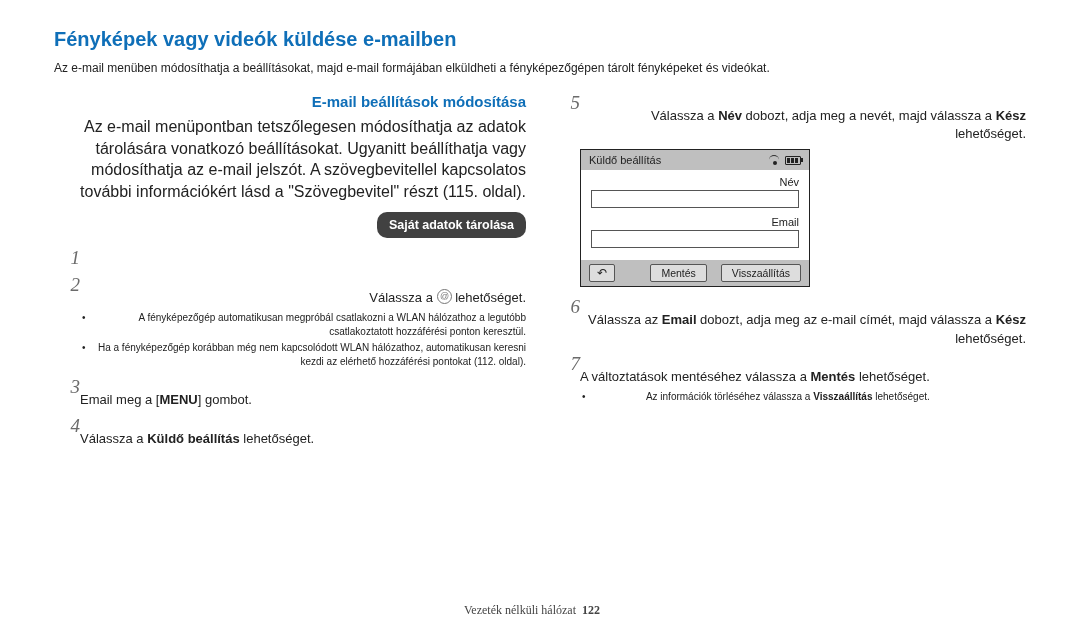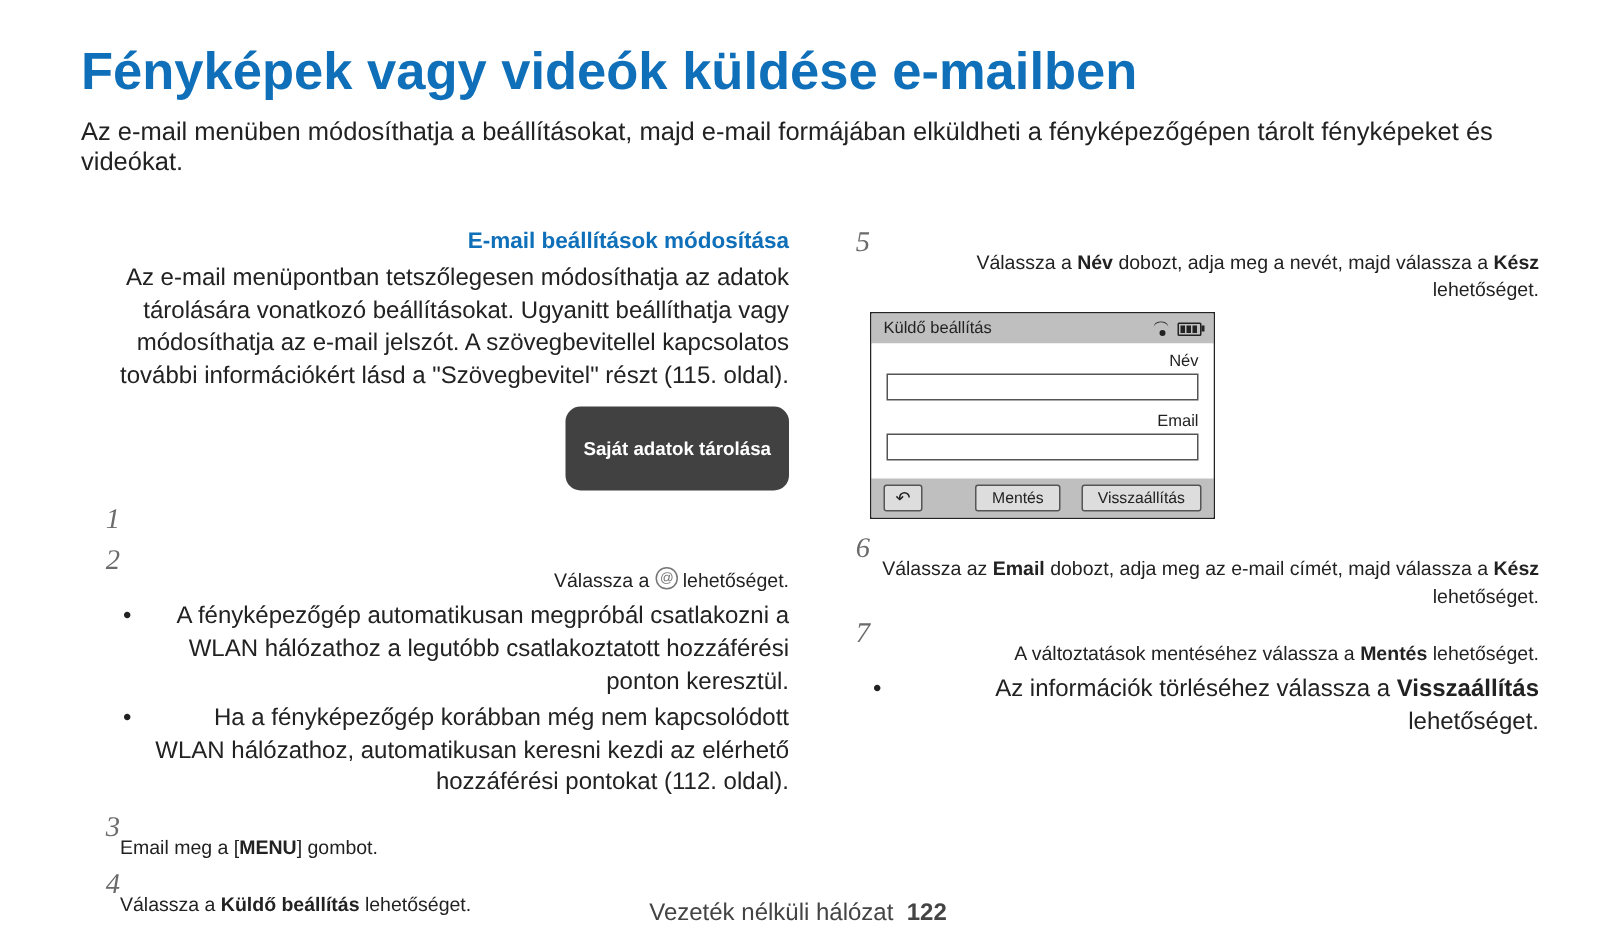--- a/index.html
+++ b/index.html
@@ -7,27 +7,27 @@
     width: 1080px;
     height: 630px;
     font-family: Arial, Helvetica, sans-serif;
     font-size: 13px;
     color: #222;
     padding: 28px 54px 0 54px;
     position: relative;
   }
   .title {
     color: #0f6fb8;
-    font-size: 35px;
+    font-size: 20px;
     font-weight: bold;
     margin-bottom: 10px;
   }
   .intro {
-    font-size: 17px;
-    margin-bottom: 34px;
+    font-size: 12px;
+    margin-bottom: 18px;
   }
   .columns {
     display: flex;
     gap: 28px;
     text-align: right;
   }
   .col {
     flex: 1;
   }
   .subhead {
@@ -40,21 +40,21 @@
     font-size: 16px;
     line-height: 1.35;
     margin-bottom: 10px;
   }
   .pill {
     display: inline-block;
     background: #414141;
     color: #fff;
     font-size: 12.5px;
     font-weight: bold;
-    padding: 21px 12px;
+    padding: 6px 12px;
     border-radius: 10px;
     margin-bottom: 10px;
   }
   .steps { counter-reset: none; }
   .step {
     display: flex;
     align-items: flex-start;
     margin-bottom: 6px;
   }
   .step-num {
@@ -87,21 +87,21 @@
     content:"@";
     font-size:9px;
     color:#777;
     position:absolute; left:2.5px; top:0px;
   }
   .bullets {
     list-style: none;
     margin-top: 4px;
   }
   .bullets li {
-    font-size: 16px;
+    font-size: 10px;
     line-height: 1.35;
     position: relative;
     padding-left: 12px;
     margin-bottom: 3px;
   }
   .bullets li::before {
     content: "•";
     position: absolute;
     left: 2px;
   }
@@ -198,22 +198,23 @@
   }
   .batt-ico .fill span{
     background:#222; width:3px;
   }
 
   .footer {
     position: absolute;
     bottom: 12px;
     left: 0; right: 16px;
     text-align: center;
-    font-size: 16px;
+    font-size: 12px;
     color: #444;
+    font-family: Liberation Serif, serif;
   }
   .footer .pn { font-weight: bold; }
 </style>
 </head>
 <body>
 
 <h1 class="title">Fényképek vagy videók küldése e-mailben</h1>
 <p class="intro">Az e-mail menüben módosíthatja a beállításokat, majd e-mail formájában elküldheti a fényképezőgépen tárolt fényképeket és videókat.</p>
 
 <div class="columns">

